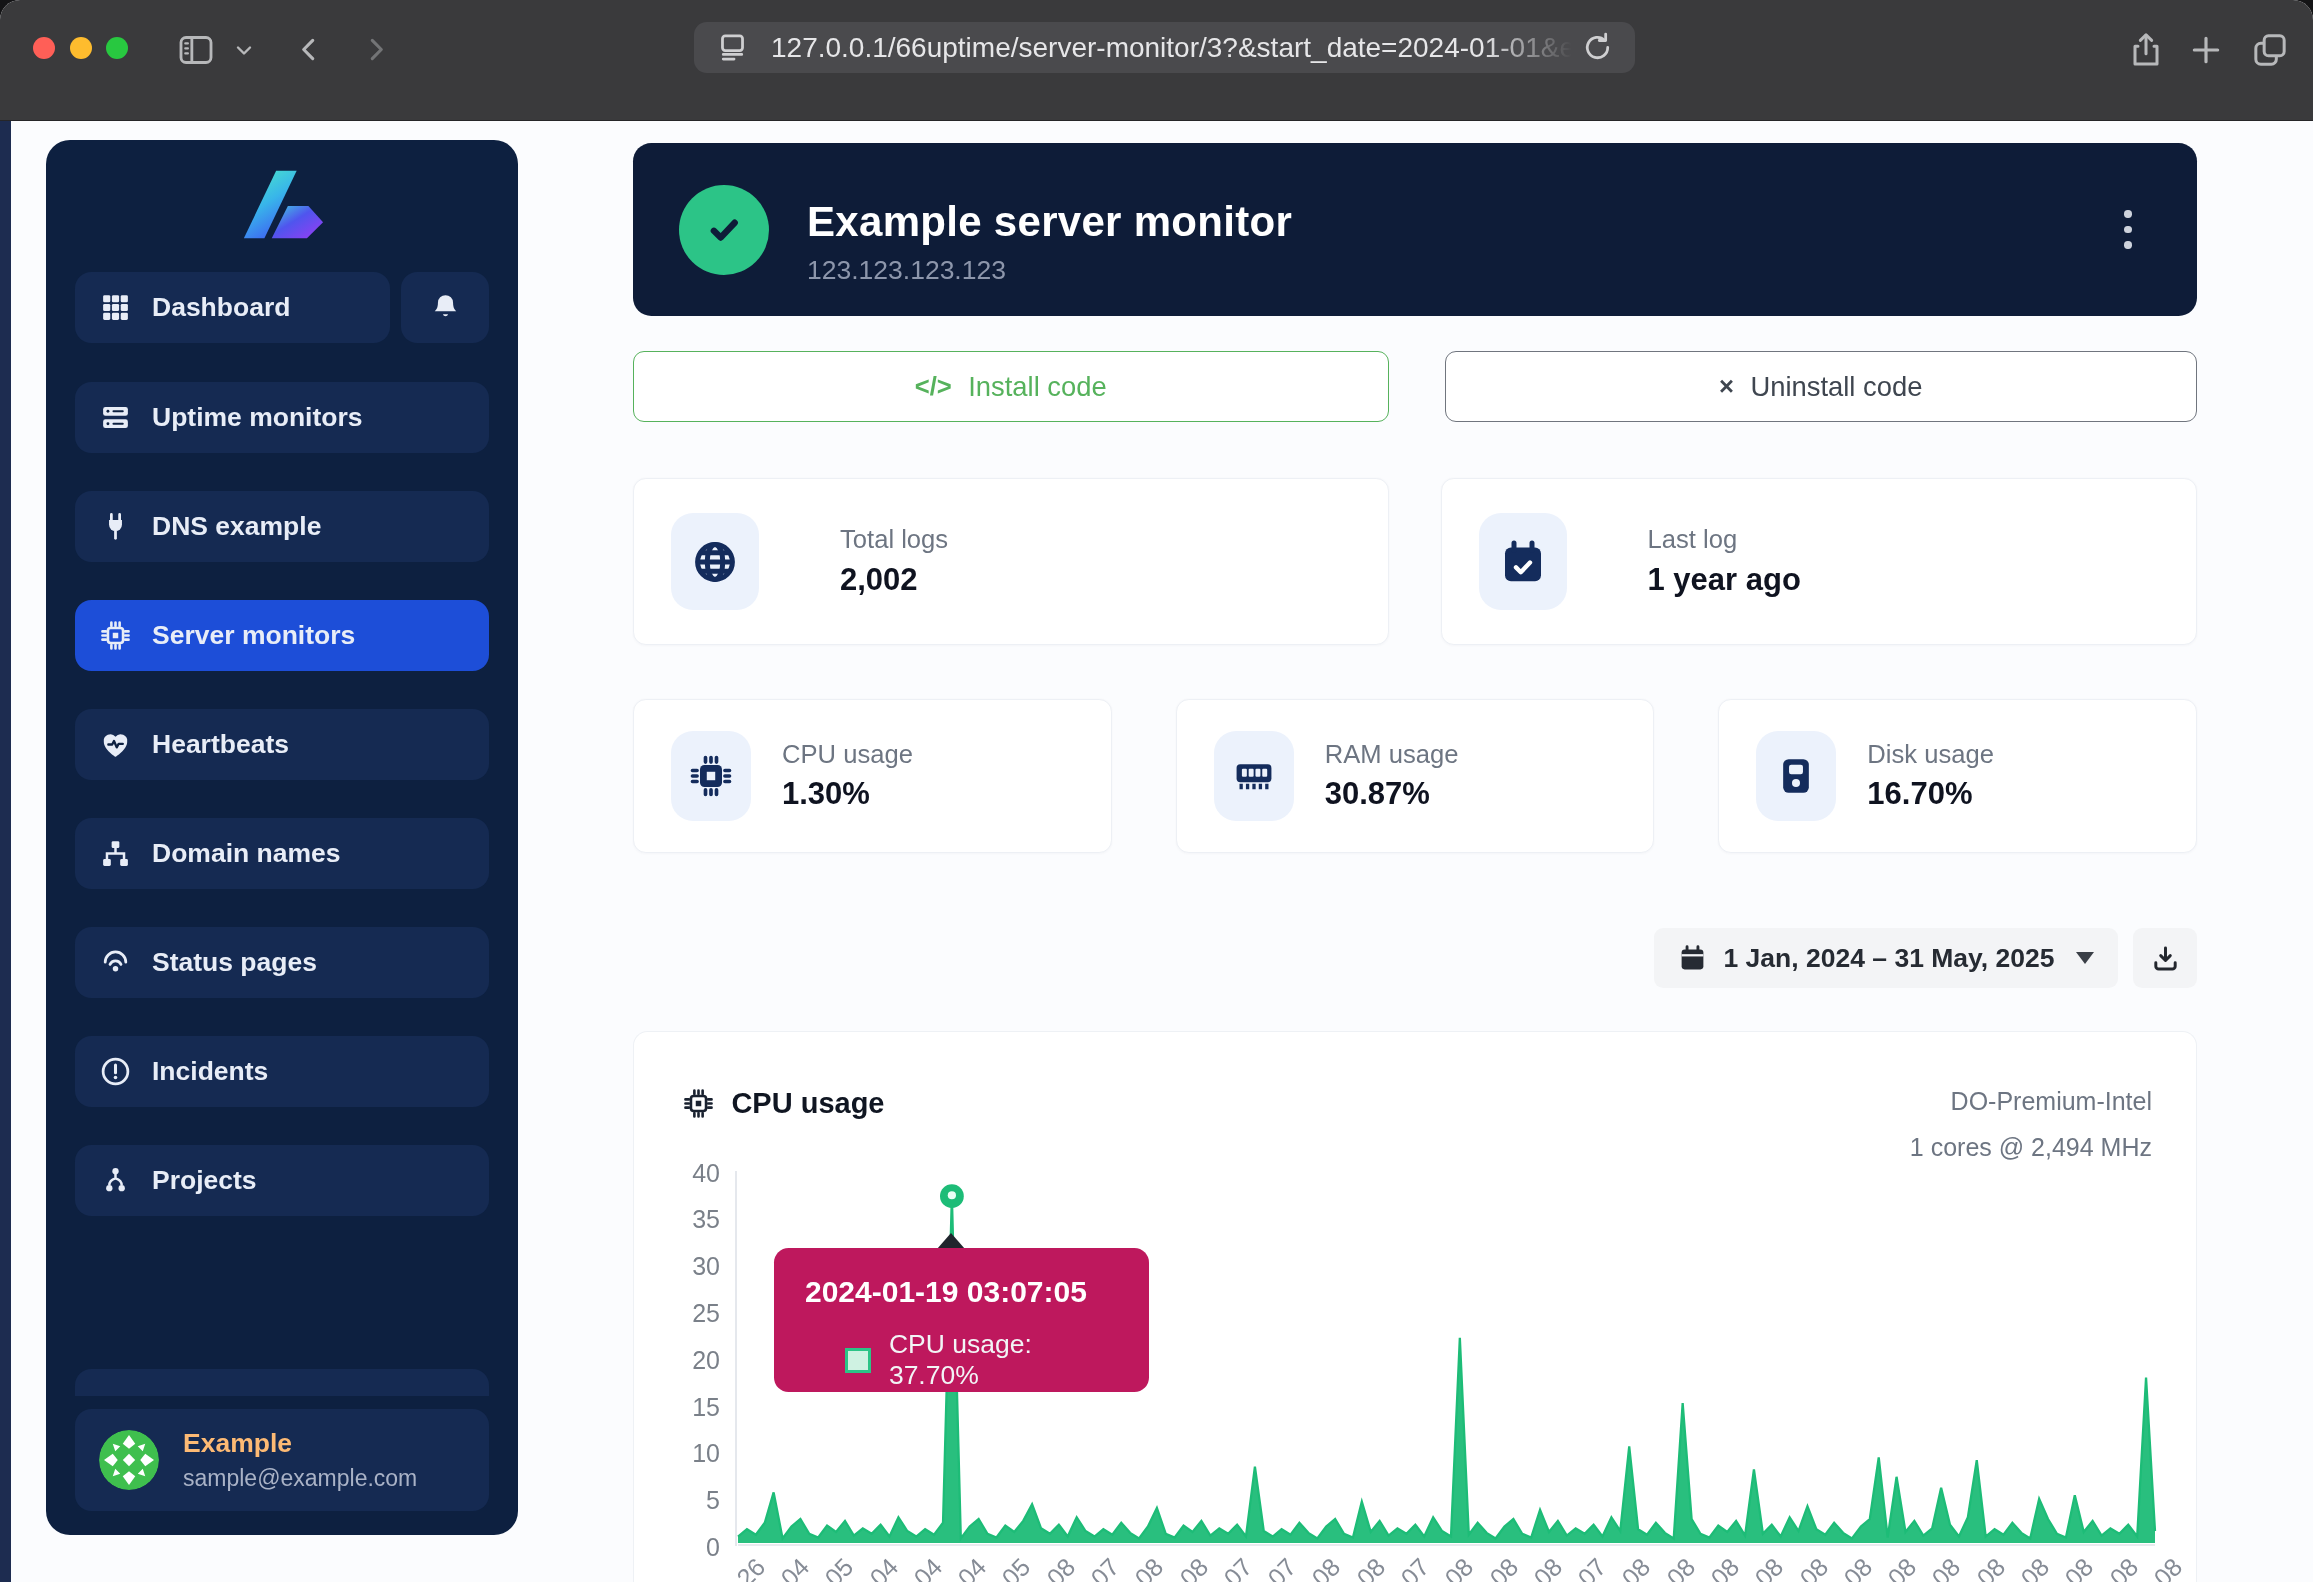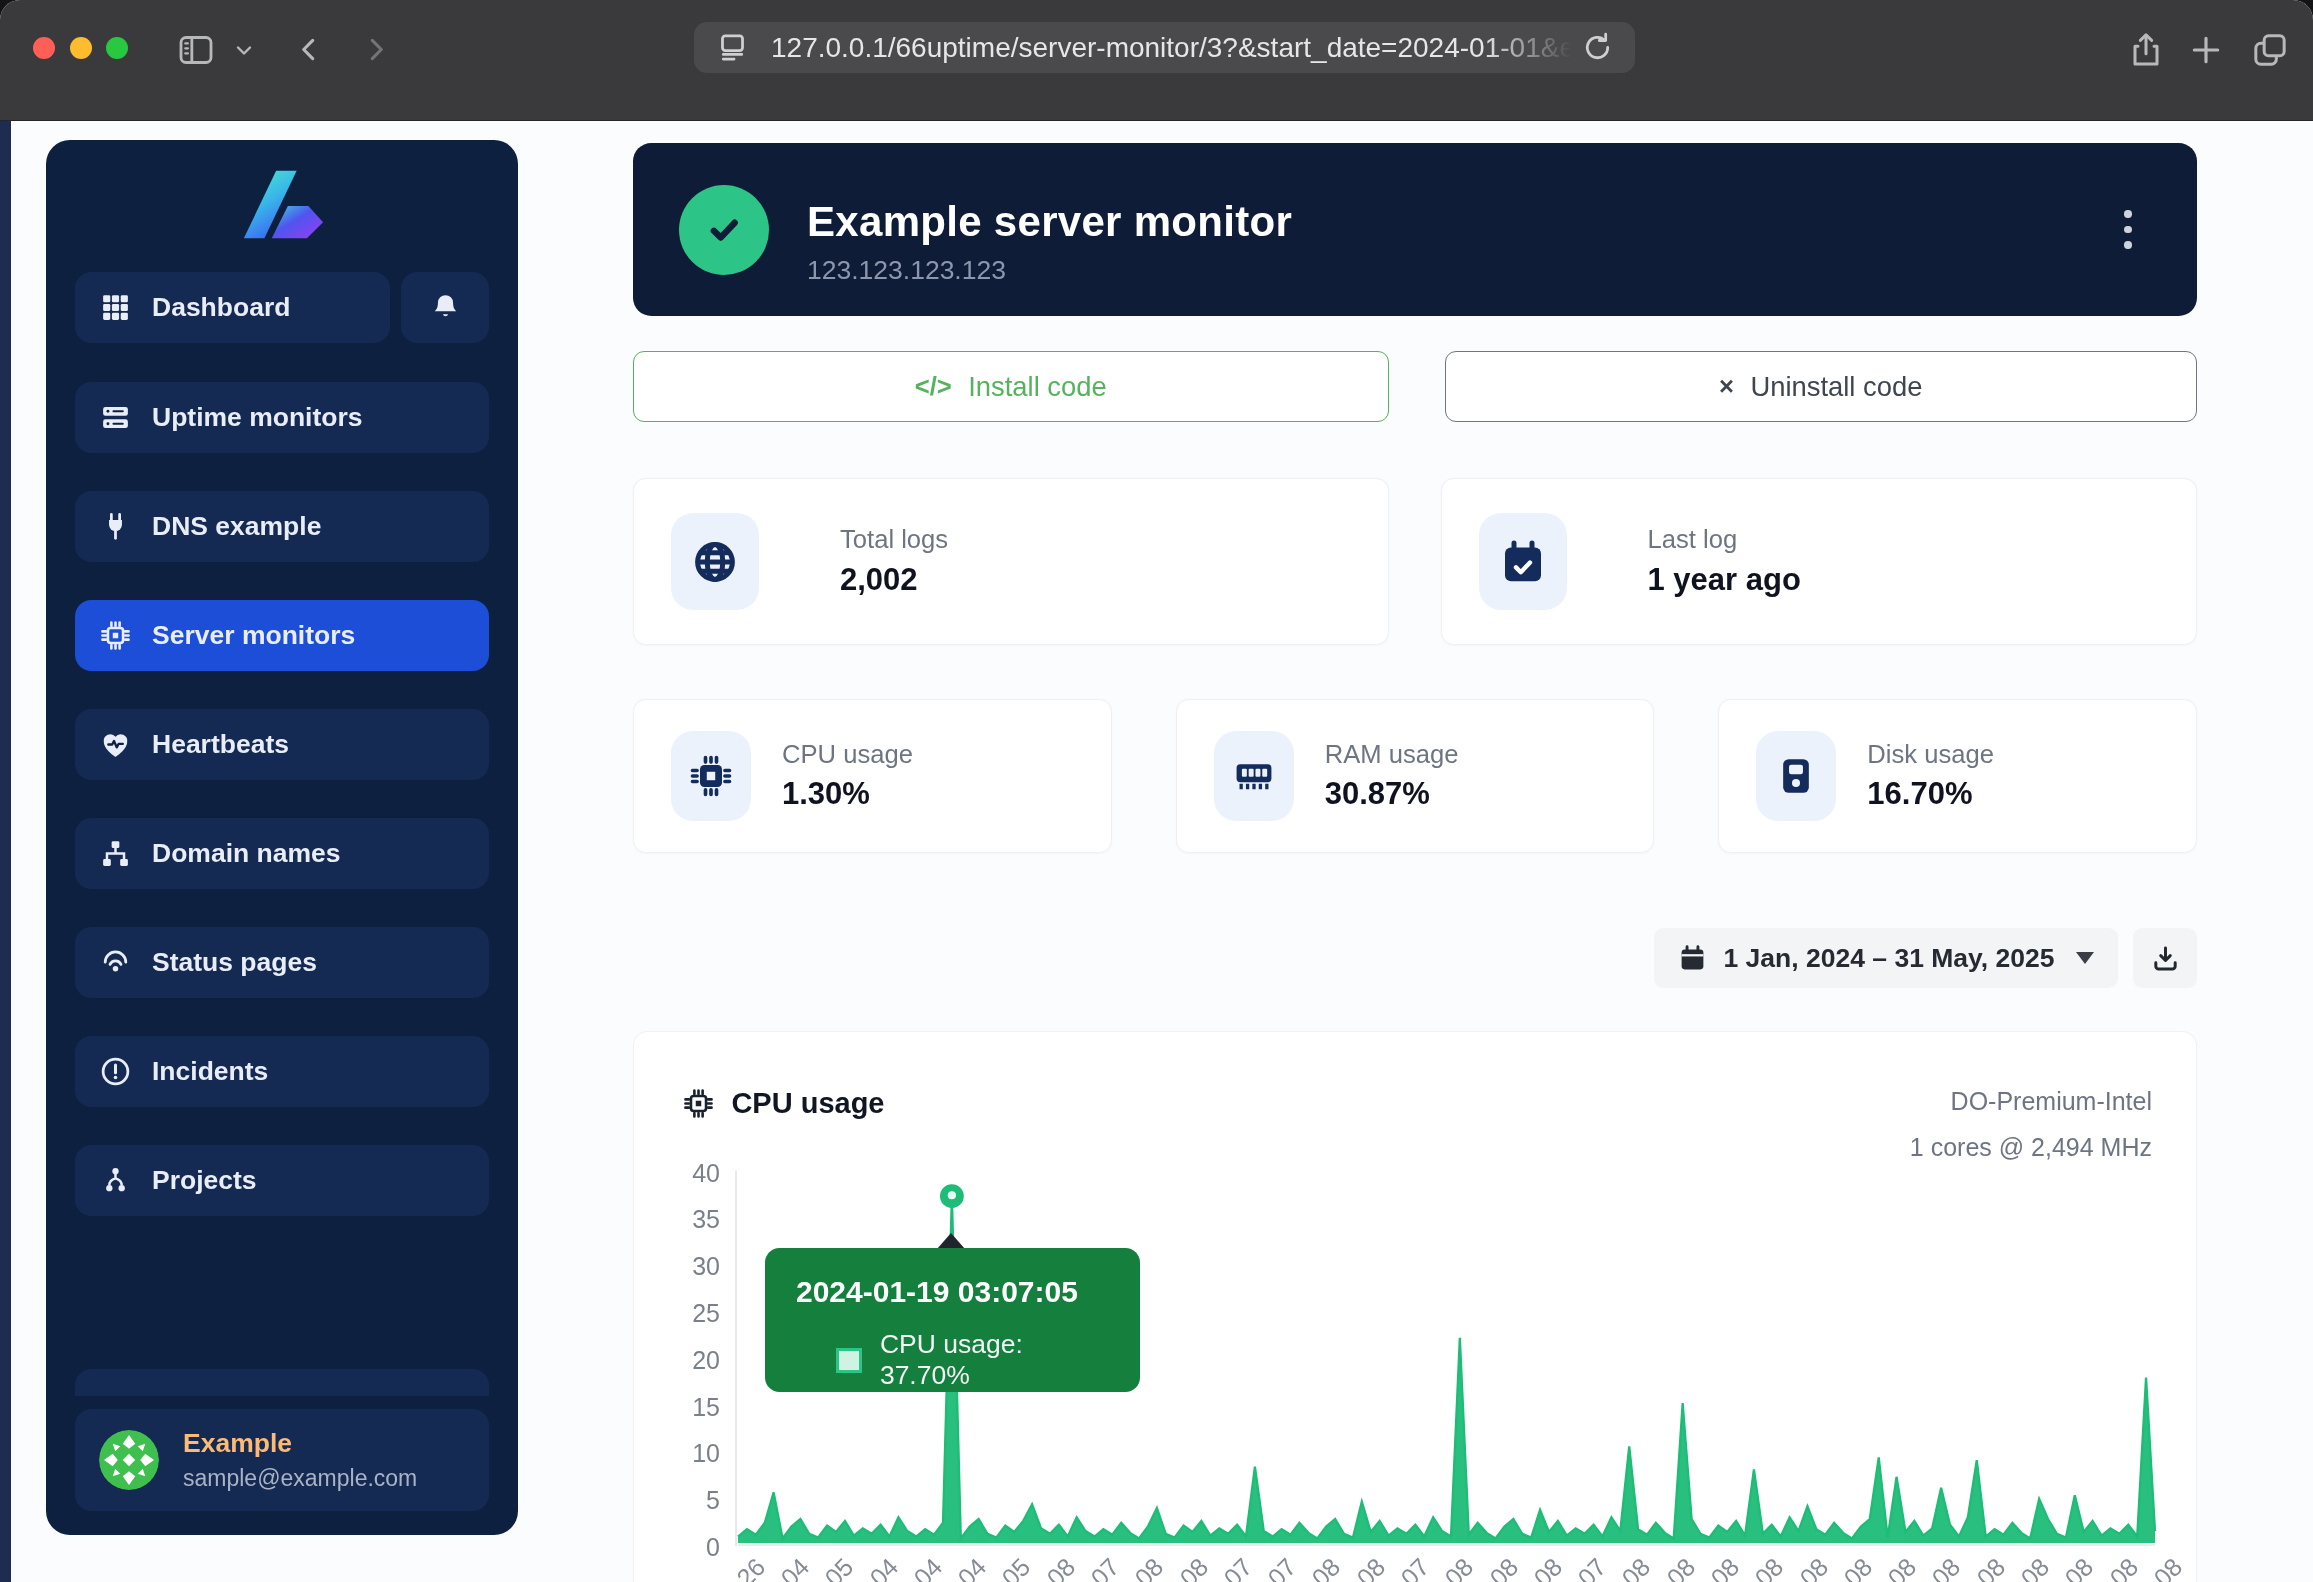--- a/index.html
+++ b/index.html
@@ -90,21 +90,21 @@
   .chart-meta { position:absolute; right:44px; top:46px; text-align:right; color:#6d7582; font-size:25px; line-height:46px; }
   .ylabels { position:absolute; left:0; top:132px; width:86px; }
   .ylabels div { position:absolute; right:0; width:86px; text-align:right; color:#7a8089; font-size:25px; }
   .yaxis { position:absolute; left:101px; top:139px; width:1.8px; height:375px; background:#e5e8ed; }
   .plot { position:absolute; left:104px; top:143px; width:1417px; height:368px; }
   .plot svg.series { position:absolute; inset:0; width:100%; height:100%; overflow:visible; }
   .baseline { position:absolute; left:104px; top:512px; width:1417px; height:1.8px; background:#e9ebef; }
   .xlabels { position:absolute; left:104px; top:527px; width:1417px; height:55px; }
   .xlabels div { position:absolute; top:0; color:#868c96; font-size:25px; transform:rotate(-45deg); transform-origin:top left; white-space:nowrap; }
 
-  .tooltip { position:absolute; width:375px; height:144px; background:#15803d; border-radius:14.6px; padding:27.4px 31px; z-index:5; }
+  .tooltip { position:absolute; width:375px; height:144px; background:#be185d; border-radius:14.6px; padding:27.4px 31px; z-index:5;margin-left:9px; }
   .tooltip .tt-date { color:#fff; font-size:30px; font-weight:700; }
   .tooltip .tt-row { display:flex; align-items:center; gap:18.3px; margin-top:20px;padding-left:40px; }
   .tt-swatch { width:25.6px; height:25.6px; background:#cff2e2; border:3.7px solid var(--check,#2cc487); flex:0 0 auto; }
   .tt-label { color:#f2f4f6; font-size:26.5px; }
   .tt-arrow { position:absolute; width:0; height:0; border-left:14.6px solid transparent; border-right:14.6px solid transparent; border-bottom:16.4px solid #20252d; z-index:5; }
 </style>
 </head>
 <body>
 
 <div class="window">

